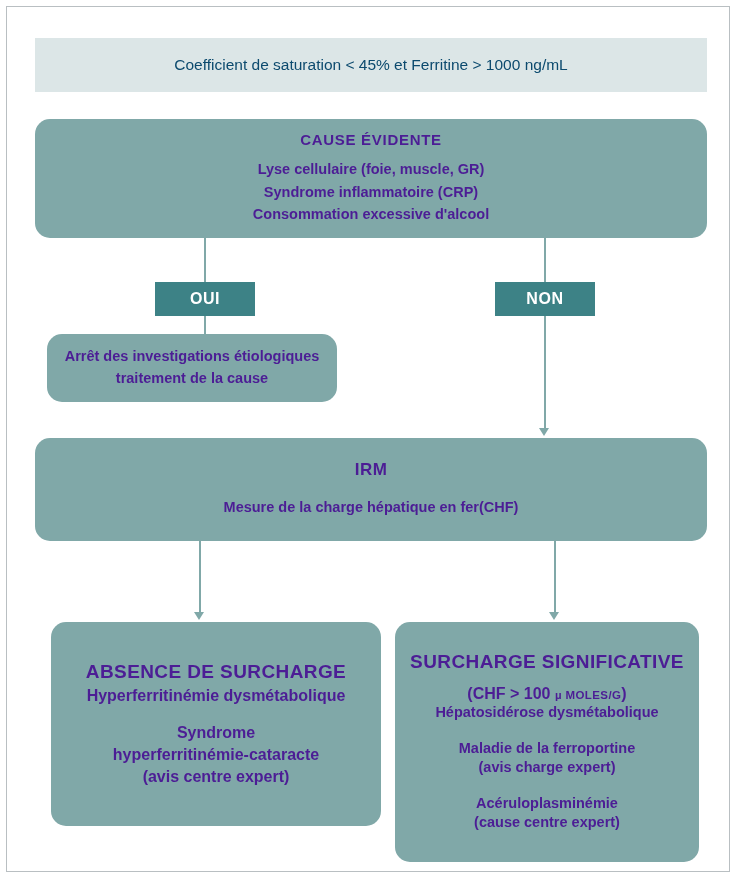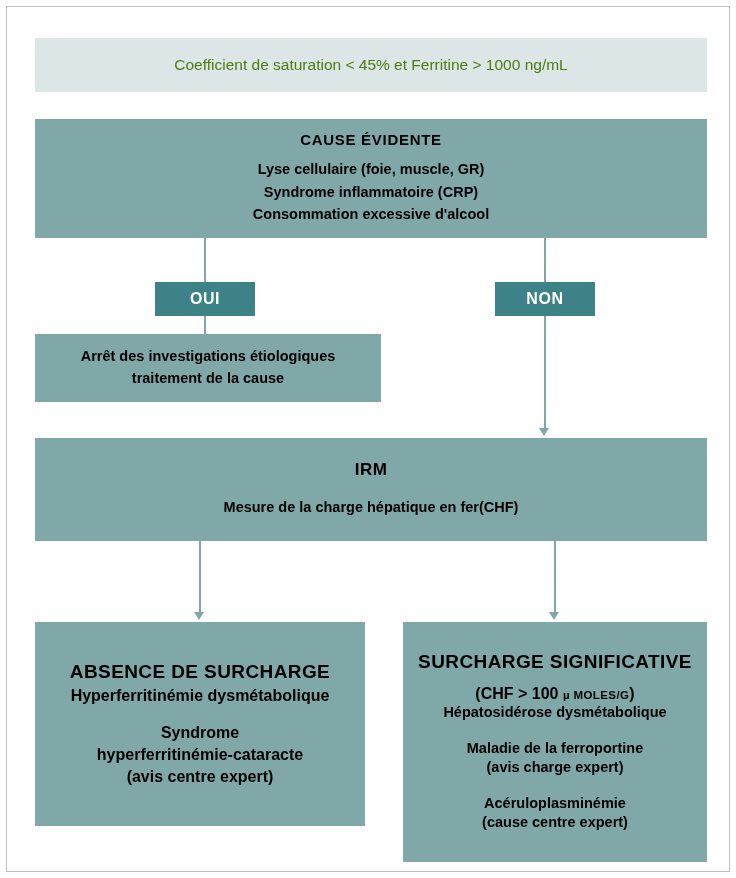--- a/index.html
+++ b/index.html
@@ -35,29 +35,30 @@
     display: flex;
     flex-direction: column;
     align-items: center;
     justify-content: center;
     text-align: center;
   }
 
   
   .banner {
     background: #dce6e7;
-    color: #4d7c0f;
+    color: #0c4a6e;
     font-size: 15.5px;
     font-weight: 400;
   }
 
   
   .teal {
     background: #80a8a8;
-    color: #000000;
+    color: #4c1d95;
+    border-radius: 15px;
   }
   .teal-dark {
     background: #3d8286;
     color: #ffffff;
     font-weight: 700;
     letter-spacing: 0.6px;
   }
 
   .title-line {
     font-weight: 700;
@@ -78,48 +79,48 @@
 
   
   #node-banner { left: 28px; top: 31px; width: 672px; height: 54px; }
 
   #node-cause { left: 28px; top: 112px; width: 672px; height: 119px; }
   #node-cause .title-line { font-size: 15px; margin-bottom: 10px; }
 
   #node-oui { left: 148px; top: 275px; width: 100px; height: 34px; font-size: 16px; }
   #node-non { left: 488px; top: 275px; width: 100px; height: 34px; font-size: 16px; }
 
-  #node-arret { left: 28px; top: 327px; width: 346px; height: 68px; }
+  #node-arret { left: 40px; top: 327px; width: 290px; height: 68px; }
   #node-arret .plain-line { font-weight: 700; font-size: 14.5px; }
 
   #node-irm { left: 28px; top: 431px; width: 672px; height: 103px; }
   #node-irm .title-line { font-size: 17px; letter-spacing: 0.5px; margin-bottom: 16px; }
   #node-irm .sub-line { font-weight: 700; font-size: 14.5px; }
 
-  #node-absence { left: 28px; top: 615px; width: 330px; height: 204px; }
+  #node-absence { left: 44px; top: 615px; width: 330px; height: 204px; }
   #node-absence .big-title {
     font-size: 19px;
     font-weight: 700;
     letter-spacing: 0.4px;
     margin-bottom: 2px;
   }
   #node-absence .chf {
     font-size: 16px;
     font-weight: 700;
     margin-bottom: 16px;
   }
   #node-absence .item {
     font-size: 16px;
     font-weight: 700;
     line-height: 1.35;
     margin-bottom: 16px;
   }
   #node-absence .item:last-child { margin-bottom: 0; }
 
-  #node-surcharge { left: 396px; top: 615px; width: 304px; height: 240px; }
+  #node-surcharge { left: 388px; top: 615px; width: 304px; height: 240px; }
   #node-surcharge .big-title {
     font-size: 19px;
     font-weight: 700;
     letter-spacing: 0.4px;
     margin-bottom: 12px;
   }
   #node-surcharge .chf {
     font-size: 16px;
     font-weight: 700;
   }

